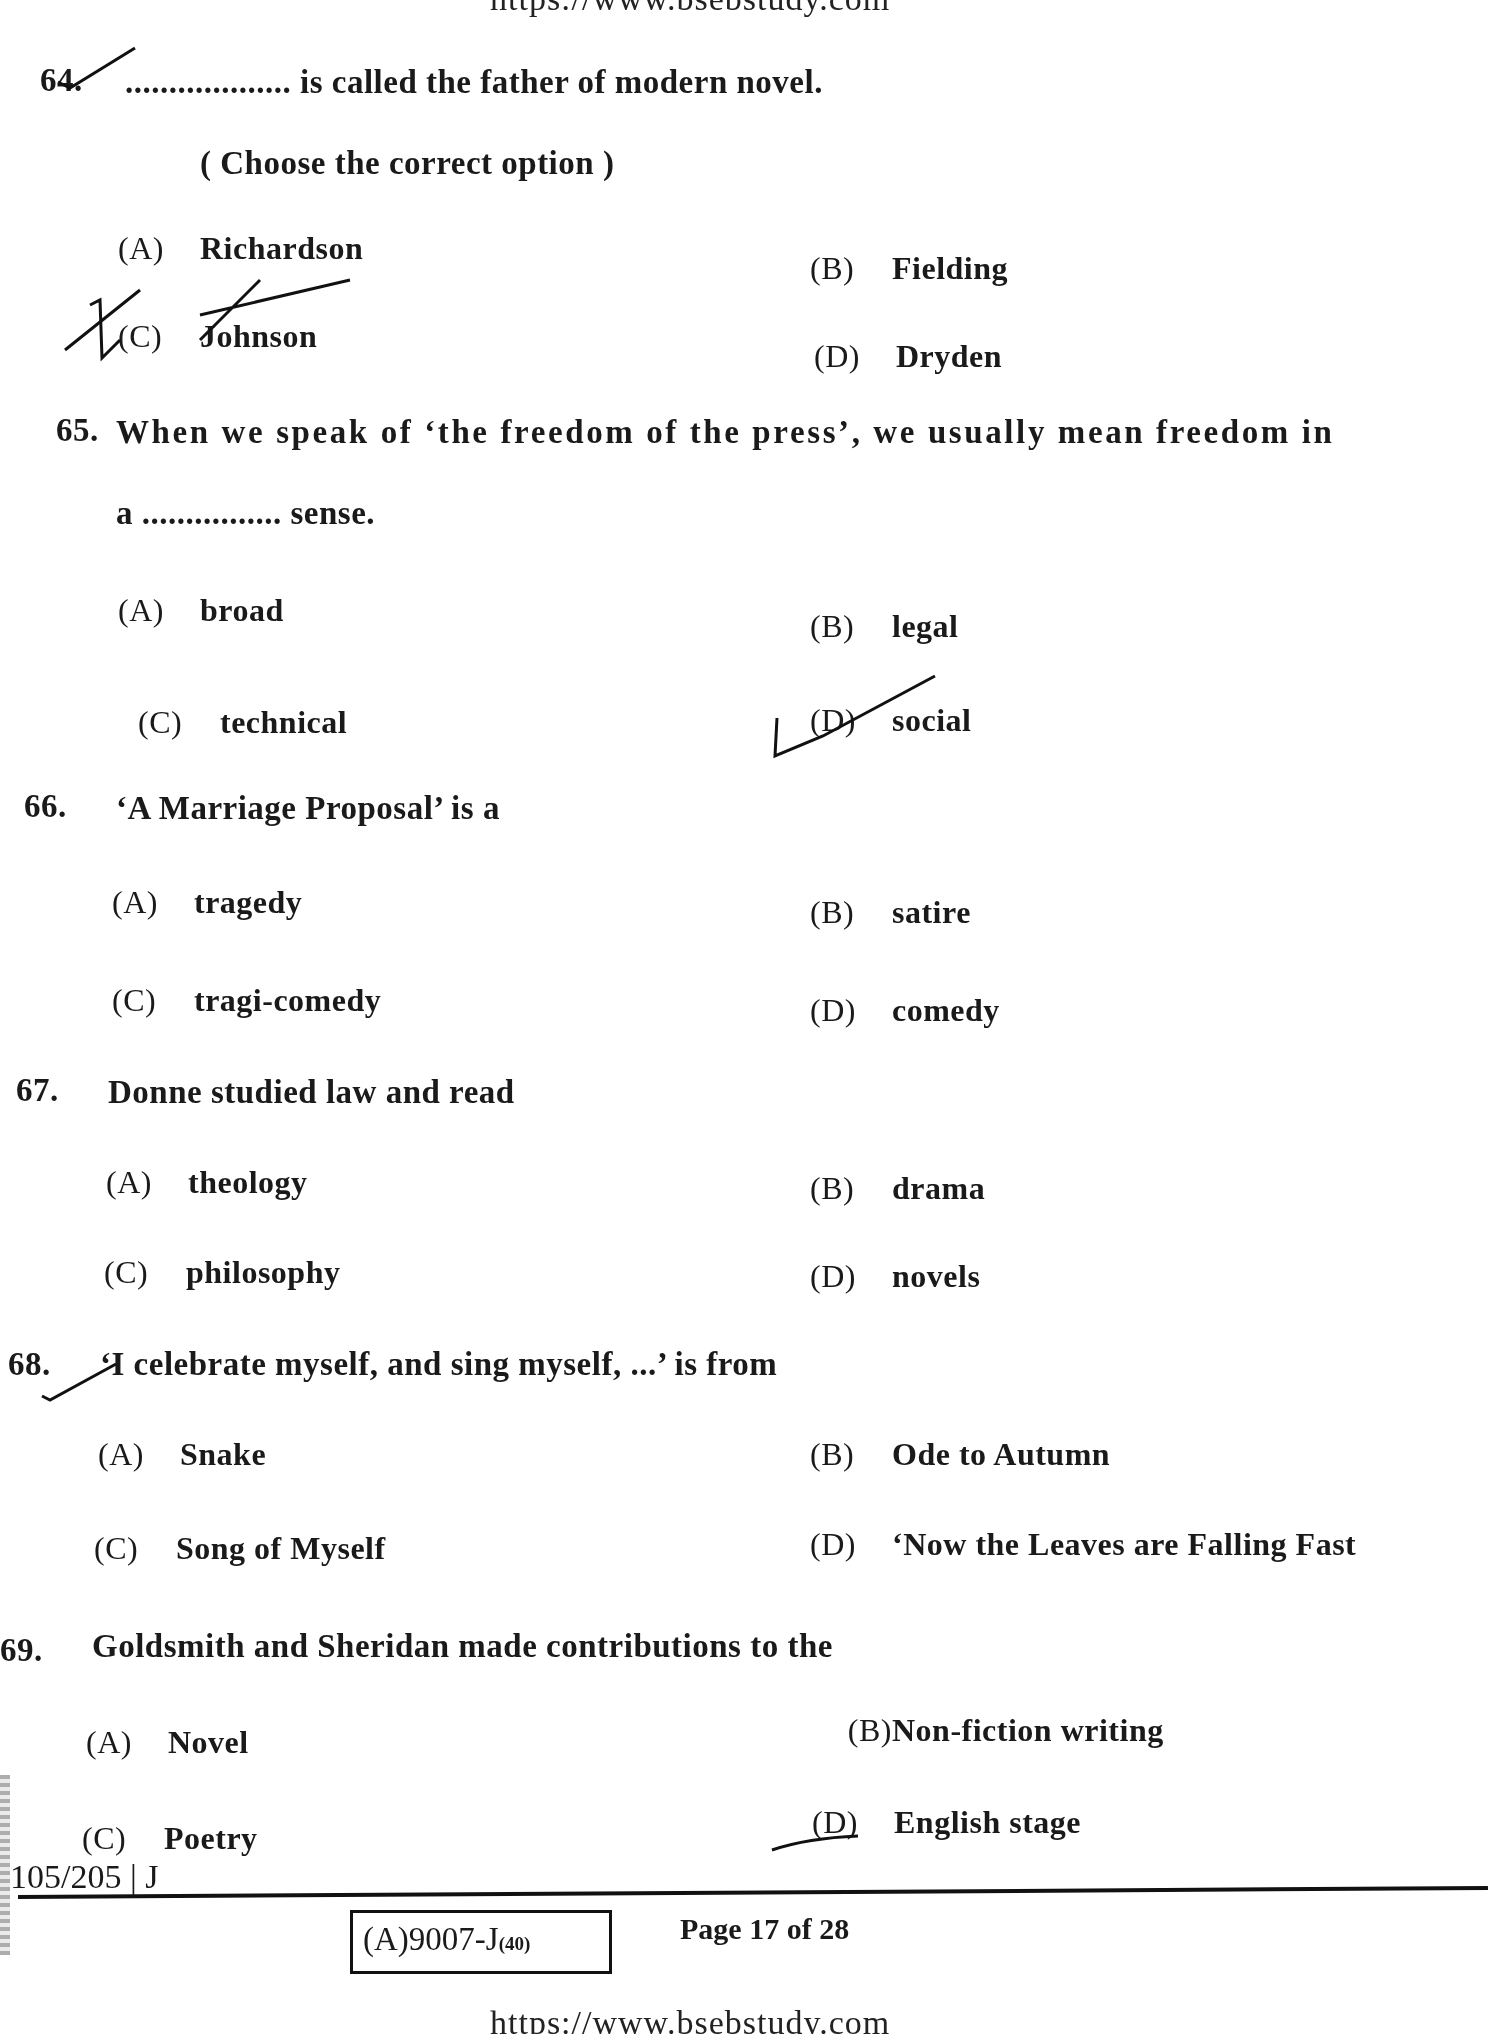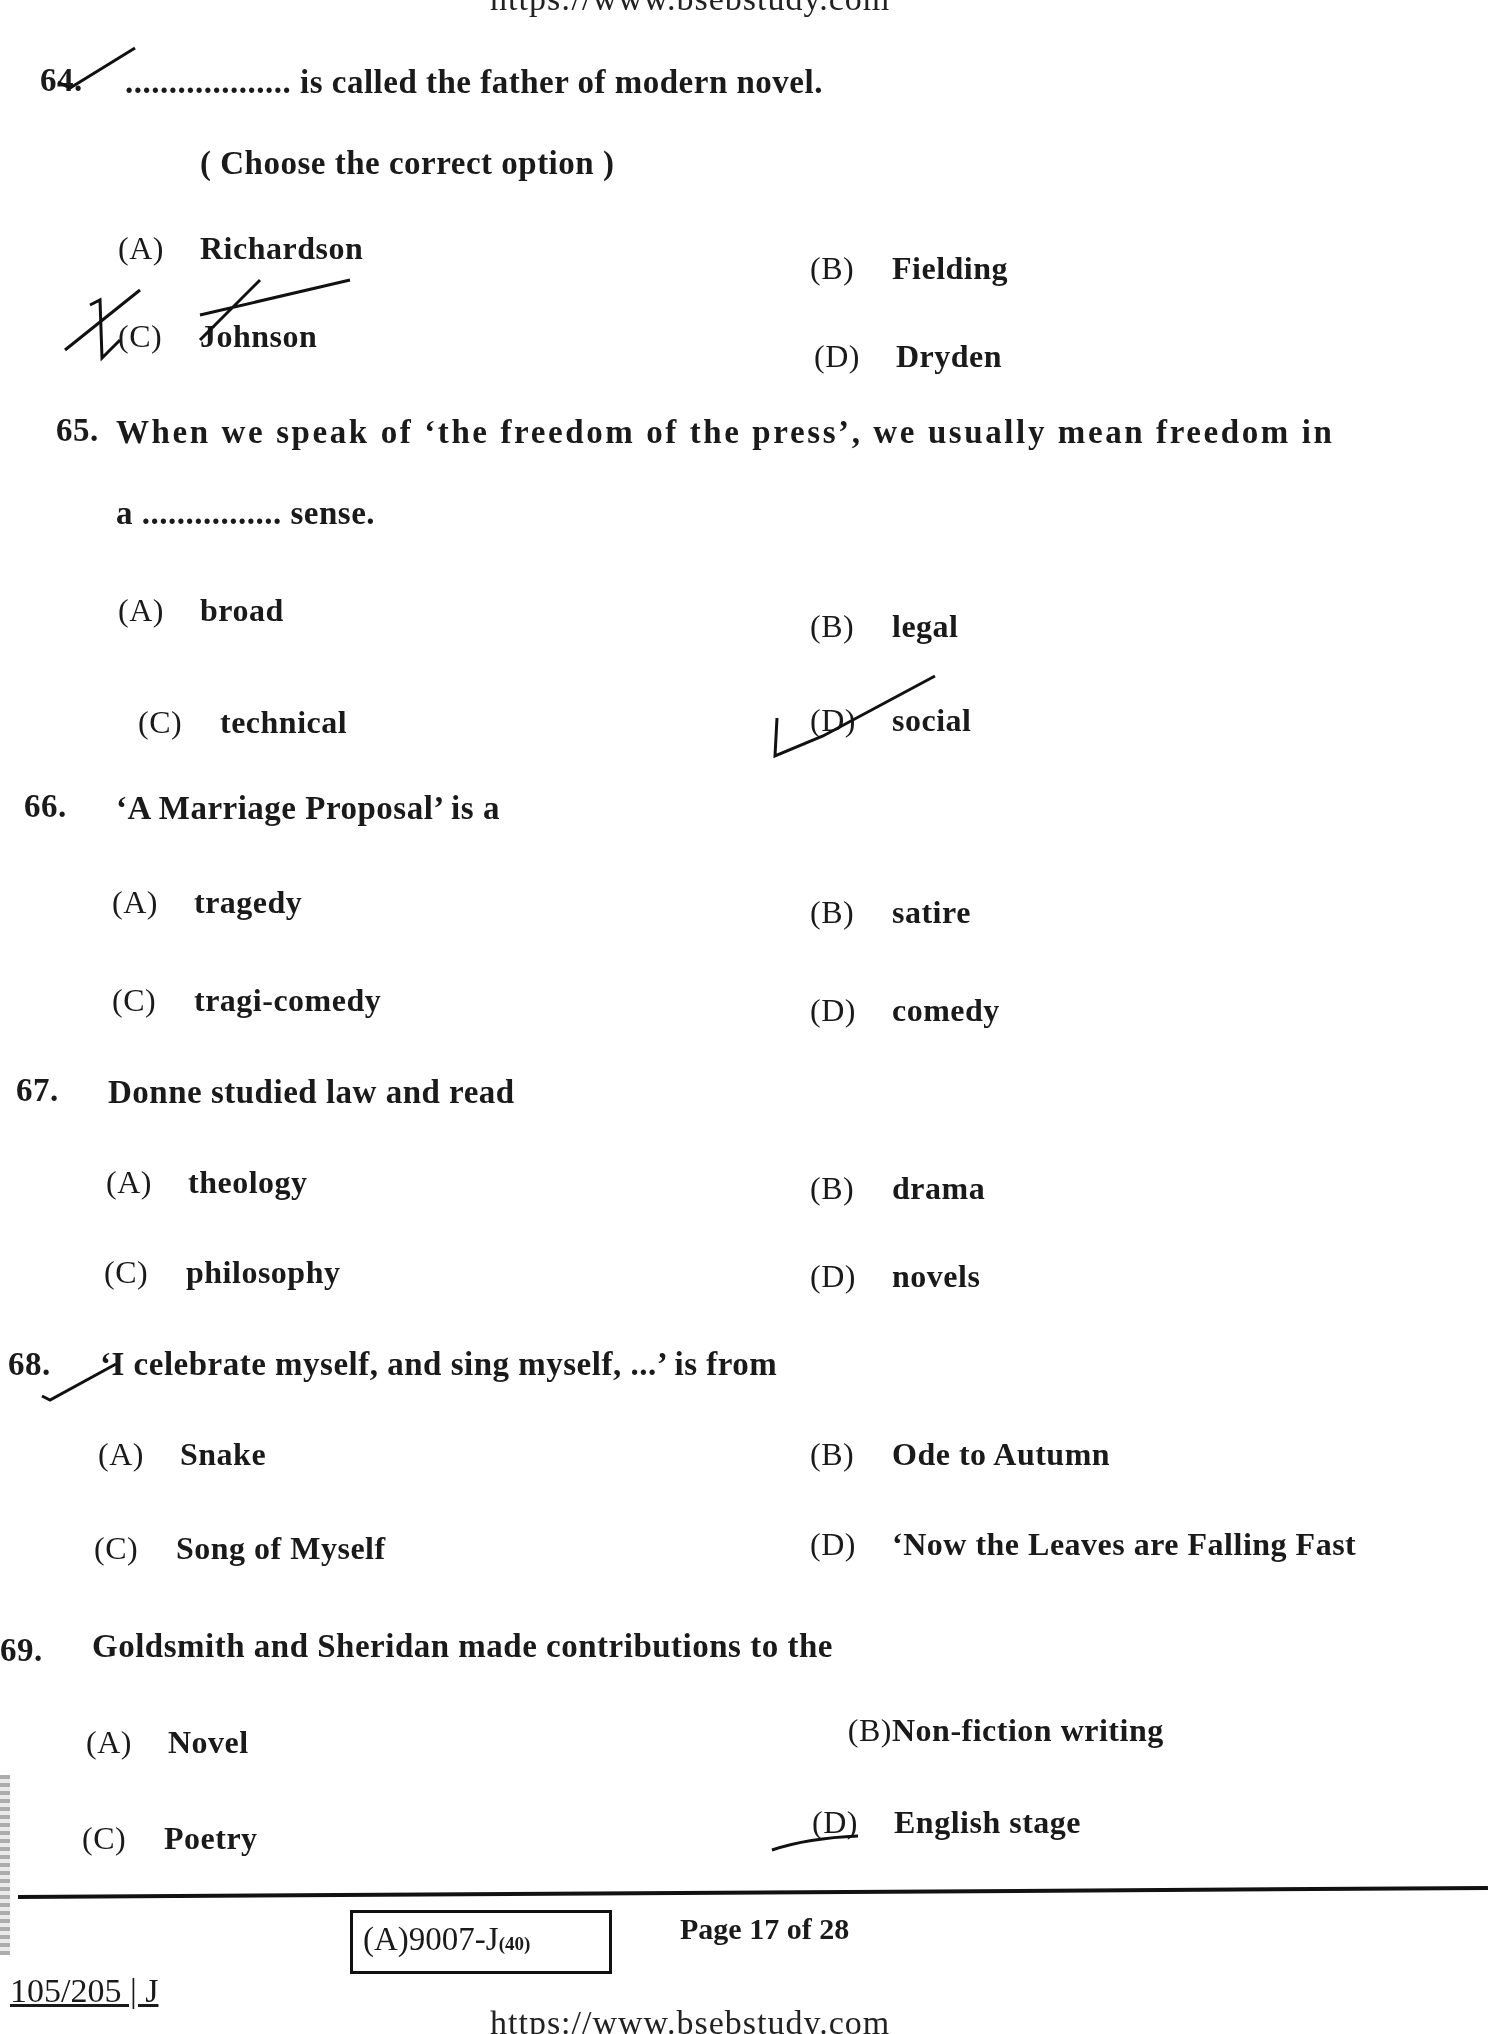--- a/index.html
+++ b/index.html
@@ -83,16 +83,16 @@
 <div class="abs opt" style="left:86px; top:1724px;"><span class="lbl">(A)</span><span>Novel</span></div>
 <div class="abs opt" style="left:810px; top:1712px;text-align:right;"><span class="lbl">(B)</span><span>Non-fiction writing</span></div>
 <div class="abs opt" style="left:82px; top:1820px;"><span class="lbl">(C)</span><span>Poetry</span></div>
 <div class="abs opt" style="left:812px; top:1804px;"><span class="lbl">(D)</span><span>English stage</span></div>
 <svg class="mark" style="left:768px; top:1818px;" width="100" height="40">
     <path d="M4 32 Q40 20 90 18" stroke="#111" stroke-width="3" fill="none"></path>
   </svg>
 
 <div class="edge"></div>
 <div class="footer-line"></div>
-<div class="abs footer-text" style="left:10px; top:1972px;text-decoration:underline;">105/205 | J</div>
+<div class="abs footer-text" style="left:10px; top:1858px;">105/205 | J</div>
 <div class="code-box"><span>(A)9007-J</span><small>(40)</small></div>
 <div class="abs pageno" style="left:680px; top:1912px;">Page 17 of 28</div>
 <div class="abs url" style="left:490px; top:2004px;">https://www.bsebstudy.com</div>
 
 </body></html>

